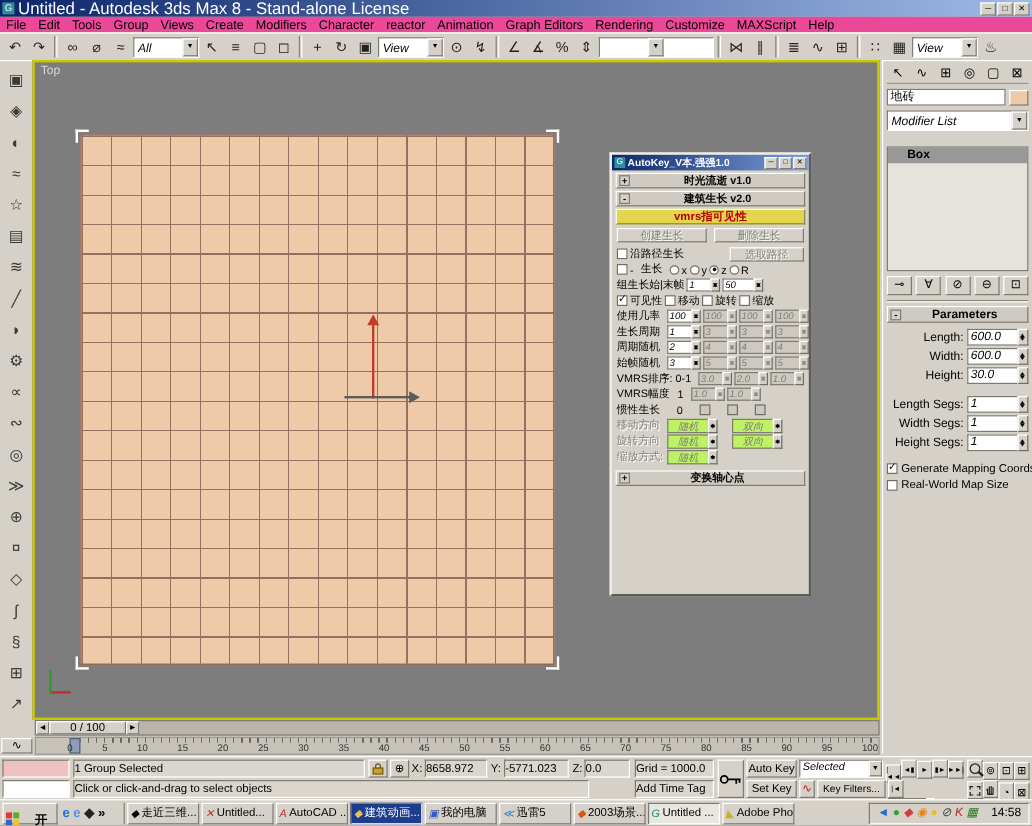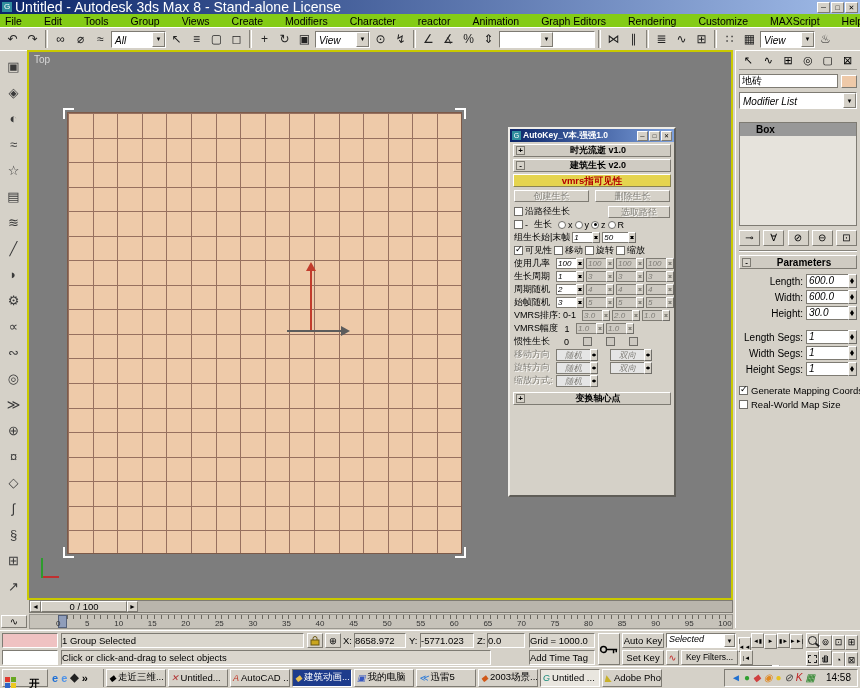--- a/index.html
+++ b/index.html
@@ -7,21 +7,21 @@
 #root{position:relative;width:860px;height:688px;background:#d5d1c8;overflow:hidden;font-size:11px;color:#000}
 .r{border:1px solid;border-color:#fff #7e7b73 #7e7b73 #fff}
 .s{border:1px solid;border-color:#7e7b73 #fff #fff #7e7b73}
 
 .titlebar{position:absolute;left:0;top:0;width:860px;height:14px;background:linear-gradient(90deg,#0b2569,#a0bbe8);display:flex;align-items:center;padding:0 2px;gap:3px}
 .titlebar .t{color:#fff;font-weight:normal;font-size:14px;white-space:nowrap}
 .appico{width:10px;height:10px;background:#2f8d9d;color:#fff;font-size:8px;line-height:10px;text-align:center}
 .wbtns{margin-left:auto;display:flex;gap:1px}
 .wb{width:13px;height:11px;background:#d5d1c8;font-size:7px;line-height:9px;text-align:center}
 
-.menubar{position:absolute;left:0;top:14px;width:860px;height:13px;display:flex;align-items:center;gap:12px;background:#84cc16;font-size:10.5px}
+.menubar{position:absolute;left:0;top:14px;width:860px;height:13px;display:flex;align-items:center;gap:0;background:#ec4899;font-size:10.5px}
 .menu-item{padding:0 5px;white-space:nowrap}
 
 .toolbar{position:absolute;left:0;top:27px;width:860px;height:23px;background:#d5d1c8;border-top:1px solid #fff;display:flex;align-items:center;padding:0 3px;gap:1px;overflow:hidden}
 .ibtn{display:inline-flex;align-items:center;justify-content:center;min-width:19px;height:19px;font-size:12px;color:#222;background:#d5d1c8}
 .sep{width:3px;height:18px;border-left:1px solid #86837b;border-right:1px solid #fff;margin:0 2px}
 .cmb{display:inline-flex;height:17px;background:#fff;align-items:stretch}
 .cmb .cmb-t{padding:3px 3px;font-size:10px;min-width:40px}
 .arr2{width:13px;background:#d5d1c8;font-size:6px;display:flex;align-items:center;justify-content:center}
 
 .lefttools{position:absolute;left:0;top:50px;width:27px;height:578px;background:#d5d1c8;border-top:1px solid #fff;display:flex;flex-direction:column;align-items:center;padding-top:2px}
@@ -66,21 +66,21 @@
 .spin{display:flex;height:11px;flex:none}
 .spin .sv{width:20px;background:#fff;border:1px solid #7e7b73;border-right:none;font-size:8px;line-height:9px;padding-left:1px;overflow:hidden}
 .arr{width:8px;position:relative;background:#d5d1c8;border:1px solid;border-color:#fff #6f6d68 #6f6d68 #fff;flex:none}
 .arr:before{content:"";position:absolute;left:1px;top:1px;border:2px solid transparent;border-bottom:3px solid #000}
 .arr:after{content:"";position:absolute;left:1px;bottom:1px;border:2px solid transparent;border-top:3px solid #000}
 .dis .sv{background:#cdc9c1;color:#7e7c76}
 .dis .arr:before{border-bottom-color:#8a8880}
 .dis .arr:after{border-top-color:#8a8880}
 .dlab{width:40px;flex:none}
 .dcombo{display:flex;height:12px}
-.dcombo .sv2{width:34px;background:#e5e5e5;border:1px solid #7e7b73;border-right:none;font-size:8.5px;line-height:10px;text-align:center;color:#7e7c76}
+.dcombo .sv2{width:34px;background:#bef264;border:1px solid #7e7b73;border-right:none;font-size:8.5px;line-height:10px;text-align:center;color:#7e7c76}
 .notebox{margin-top:3px;border:1px solid #8a8880;box-shadow:inset 1px 1px 0 #fff,1px 1px 0 #fff;padding:4px 4px 4px 6px;position:relative;height:72px}
 .notebox .lg{position:absolute;top:-6px;left:4px;background:#d5d1c8;padding:0 2px;font-size:9px}
 .notebox .tx{font-size:8.5px;line-height:11px;text-align:justify}
 
 .rpanel{position:absolute;left:735px;top:50px;width:125px;height:578px;background:#d5d1c8;border-top:1px solid #fff;border-left:1px solid #fff;padding:1px 3px;font-size:10px}
 .rtabs{display:flex;gap:1px;height:18px;align-items:center;border-bottom:1px solid #9a978f;margin-bottom:4px}
 .rtab{width:19px;height:16px;display:flex;align-items:center;justify-content:center;font-size:11px}
 .namerow{display:flex;gap:3px;align-items:center;margin:2px 0 4px}
 .nfield{flex:1;height:14px;background:#fff;border:1px solid #7e7b73;font-size:10px;padding:0 2px;line-height:12px}
 .swatch{width:16px;height:13px;background:#eec9a8;border:1px solid;border-color:#fff #7e7b73 #7e7b73 #fff}
@@ -91,21 +91,21 @@
 .rdiv{height:2px;border-top:1px solid #86837b;border-bottom:1px solid #fff;margin:3px 0}
 .prow{display:flex;align-items:center;height:16px;justify-content:flex-end;gap:1px}
 .plab{font-size:10px;text-align:right;margin-right:2px}
 .pspin{display:flex;height:14px}
 .pspin .sv{width:42px;background:#fff;border:1px solid #7e7b73;border-right:none;font-size:10px;line-height:12px;padding-left:2px}
 .pspin .arr{width:9px}
 .pcheck{display:flex;align-items:center;gap:3px;height:14px;font-size:9.5px;white-space:nowrap}
 
 .timeslider{position:absolute;left:29px;top:600px;width:704px;height:13px;background:#b9b5ac;border:1px solid #7e7b73;display:flex;align-items:stretch}
 .tsb{width:11px;background:#d5d1c8;font-size:7px;text-align:center;line-height:10px;flex:none}
-.tshandle{width:86px;background:#d5d1c8;text-align:center;font-size:9.5px;line-height:10px;flex:none}
+.tshandle{width:64px;background:#d5d1c8;text-align:center;font-size:9.5px;line-height:10px;flex:none}
 .trackbar{position:absolute;left:29px;top:614px;width:704px;height:15px;background:#c6c2b9;border:1px solid #9a978f}
 .tbico{position:absolute;left:-29px;top:0;width:26px;height:13px;background:#d5d1c8;text-align:center;font-size:10px;line-height:12px}
 .ticks{position:absolute;left:30px;right:3px;top:0;height:4px;background:repeating-linear-gradient(to right,#6a675f 0 1px,transparent 1px 6.72px)}
 .tnums{position:absolute;left:26px;right:0;bottom:0;display:flex;justify-content:space-between;font-size:8px;color:#333}
 .tmark{position:absolute;left:28px;top:0;width:9px;height:13px;background:#8f9dba;border:1px solid #55617a}
 
 .statusbar{position:absolute;left:0;top:630px;width:860px;height:36px;background:#d5d1c8;border-top:1px solid #fff}
 .sb{position:absolute;font-size:9.5px}
 .sf{background:#dad6cd;border:1px solid;border-color:#7e7b73 #fff #fff #7e7b73;padding:0 0;line-height:13px;height:15px;overflow:hidden;white-space:nowrap}
 .sbtn{background:#d5d1c8;text-align:center;line-height:13px;height:15px;font-size:9.5px;overflow:hidden;white-space:nowrap}

